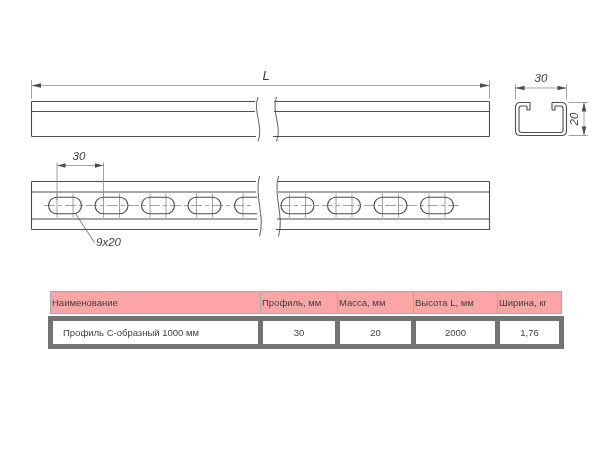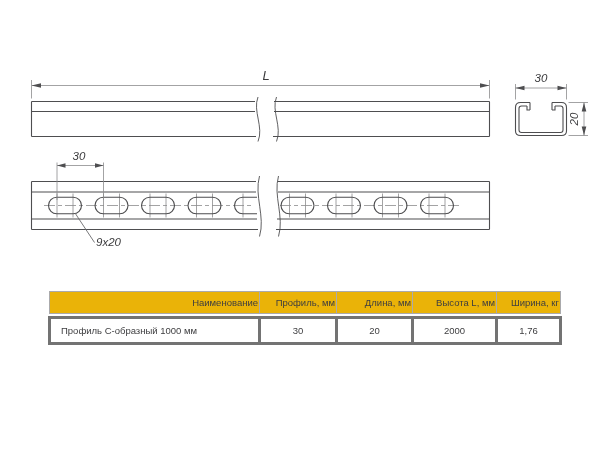--- a/index.html
+++ b/index.html
@@ -14,30 +14,30 @@
   }
   .dim-label{font-size:11.5px;}
   .len-label{font-size:13px;}
   
   .spec-table{
     position:absolute;left:48px;top:291px;width:511px;
     border-collapse:collapse;table-layout:fixed;
     font-size:9.5px;color:#3e3e40;
   }
   .spec-table th{
-    background:#eab308;
+    background:#fca5a5;
     border:1px solid #aaaaac;
-    height:19px;font-weight:400;text-align:right;
+    height:19px;font-weight:400;text-align:left;
     overflow:hidden;white-space:nowrap;
   }
   .spec-table tr.spacer td{
     border:none;height:2px;background:#ffffff;padding:0;
   }
   .spec-table td{
-    border:3px solid #737373;
+    border:5px solid #737373;
     height:21px;text-align:center;background:#ffffff;
     overflow:hidden;white-space:nowrap;
   }
   .spec-table td.name-cell{text-align:left;padding-left:10px;}
 </style>
 </head>
 <body>
 
 <div id="stage">
 
@@ -194,21 +194,21 @@
       <col style="width:210px">
         <col style="width:77px">
         <col style="width:76px">
       <col style="width:84px">
         <col style="width:64px">
     </colgroup>
     <thead>
       <tr>
         <th>Наименование</th>
         <th>Профиль, мм</th>
-        <th>Длина, мм</th>
+        <th>Масса, мм</th>
         <th>Высота L, мм</th>
         <th>Ширина, кг</th>
       </tr>
     </thead>
     <tbody>
       <tr class="spacer">
           <td colspan="5"></td>
         </tr>
       <tr>
         <td class="name-cell">Профиль С-образный 1000 мм</td>

